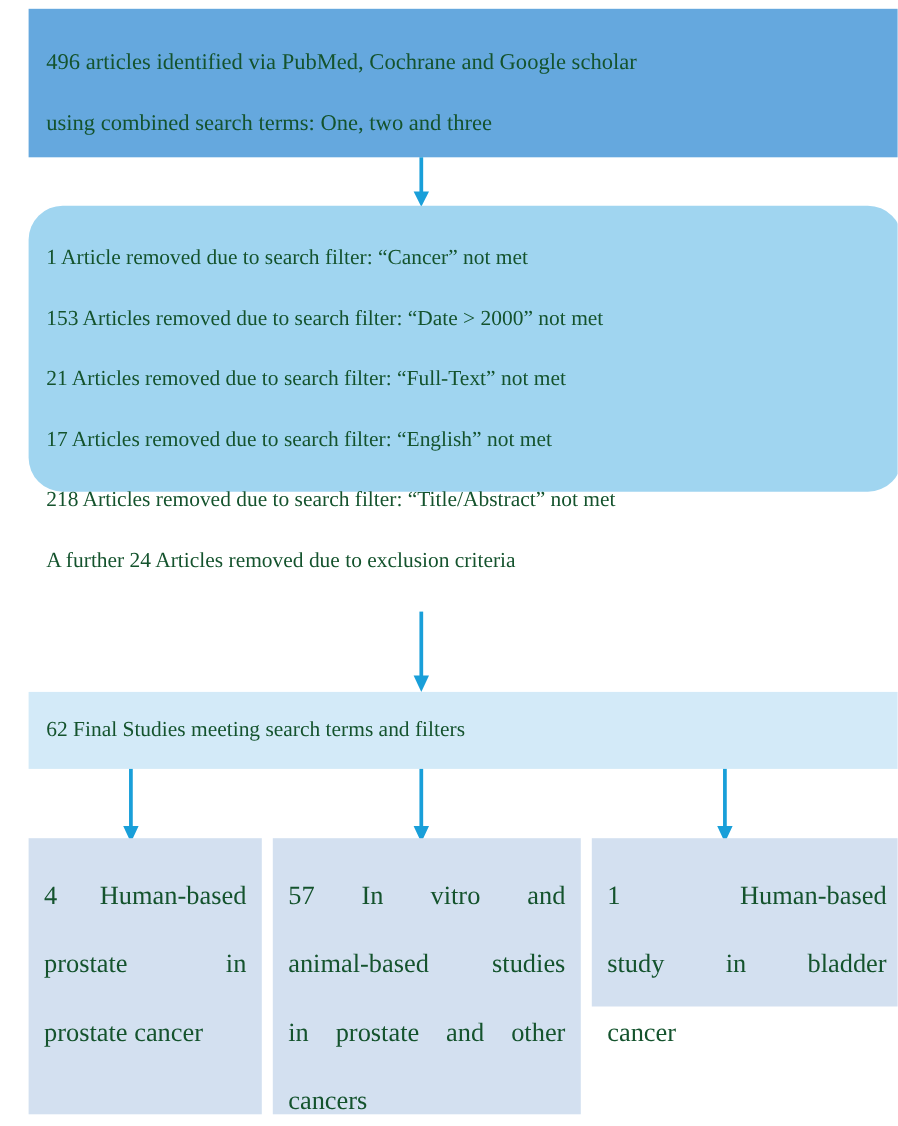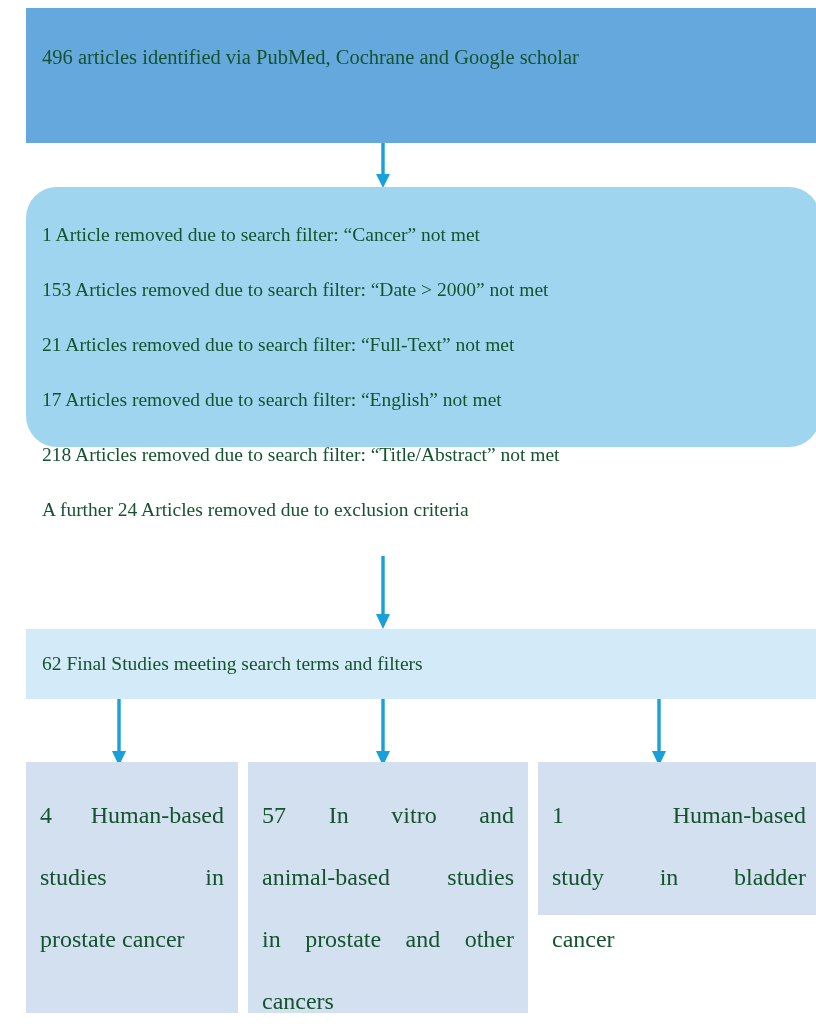--- a/index.html
+++ b/index.html
@@ -121,20 +121,21 @@
     overflow: visible;
   }
 </style>
 </head>
 <body>
 
 <div class="flow-canvas">
 
   <div class="node" id="box-identified">
     <span class="line">496 articles identified via PubMed, Cochrane and Google scholar</span>
+    <span class="line">using combined search terms: One, two and three</span>
   </div>
 
   <div class="arrow" style="left:373px; top:143px;">
     <svg width="20" height="46" viewBox="0 0 20 46">
       <line x1="10" y1="0" x2="10" y2="36" stroke="#199FD9" stroke-width="3.4"></line>
       <polygon points="10,45 3,31 17,31" fill="#199FD9"></polygon>
     </svg>
   </div>
 
   <div class="node" id="box-removals">
@@ -173,21 +174,21 @@
 
   <div class="arrow" style="left:649px; top:699px;">
     <svg width="20" height="68" viewBox="0 0 20 68">
       <line x1="10" y1="0" x2="10" y2="57" stroke="#199FD9" stroke-width="3.4"></line>
       <polygon points="10,67 3,52 17,52" fill="#199FD9"></polygon>
     </svg>
   </div>
 
   <div class="node leaf" id="box-leaf-1">
     <span class="line">4 Human-based</span>
-    <span class="line">studies in</span>
+    <span class="line">prostate in</span>
     <span class="line last">prostate cancer</span>
   </div>
 
   <div class="node leaf" id="box-leaf-2">
     <span class="line">57 In vitro and</span>
     <span class="line">animal-based studies</span>
     <span class="line">in prostate and other</span>
     <span class="line last">cancers</span>
   </div>
 

